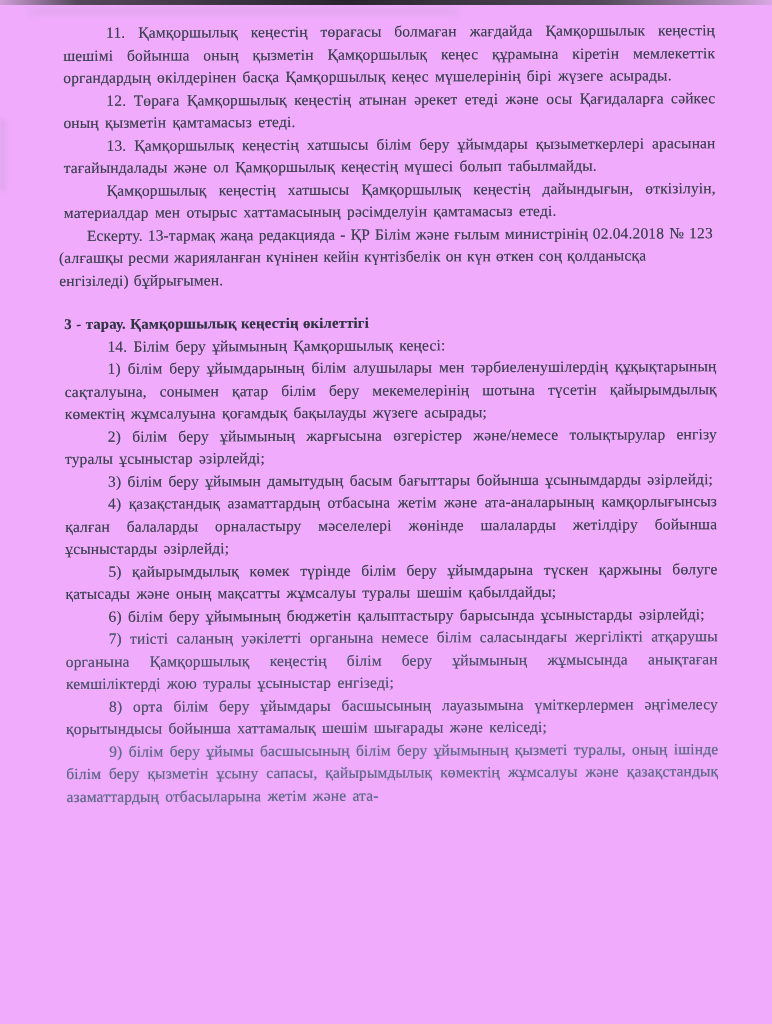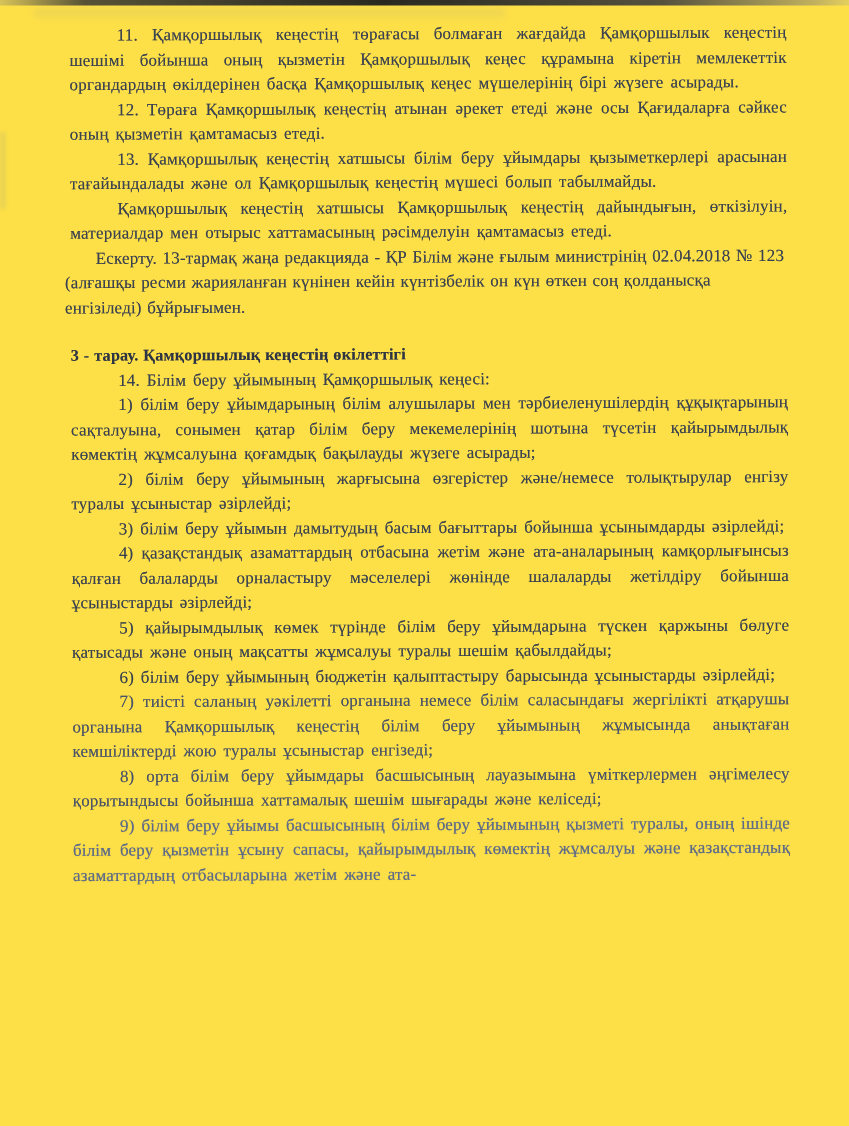--- a/index.html
+++ b/index.html
@@ -4,21 +4,21 @@
 <style>
   html, body {
     margin: 0;
     padding: 0;
     background: #ffffff;
   }
   .page {
     position: relative;
     width: 772px;
     height: 1024px;
-    background: #fde047;
+    background: #f0abfc;
     overflow: hidden;
     font-family: "Liberation Serif", serif;
   }
   
   .scan-top {
     position: absolute;
     top: 0; left: 0;
     width: 772px; height: 5px;
     background: linear-gradient(90deg,
       rgba(130,130,130,0.30) 0%,

